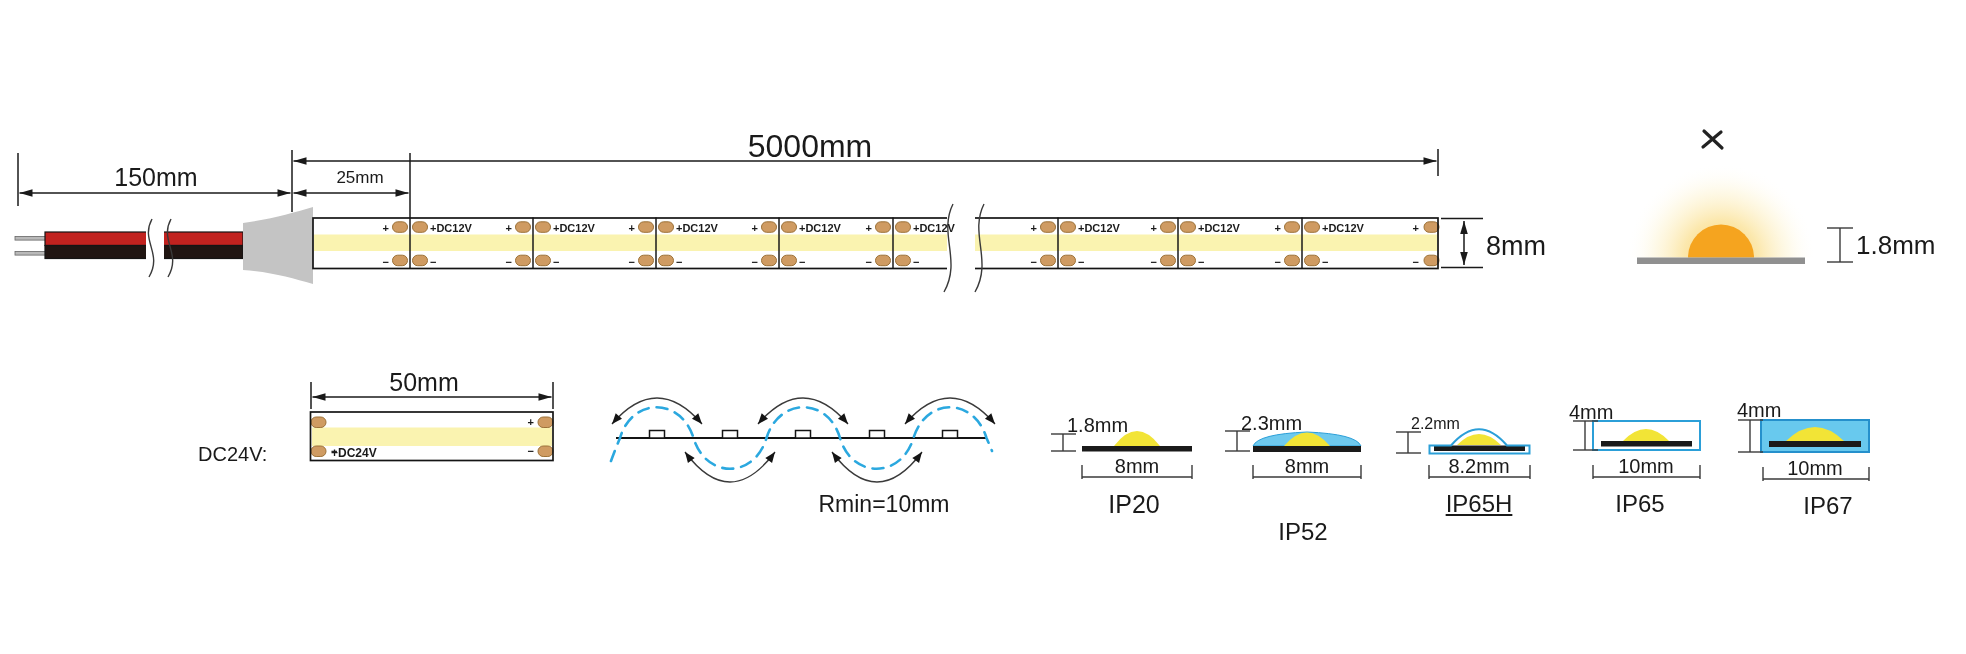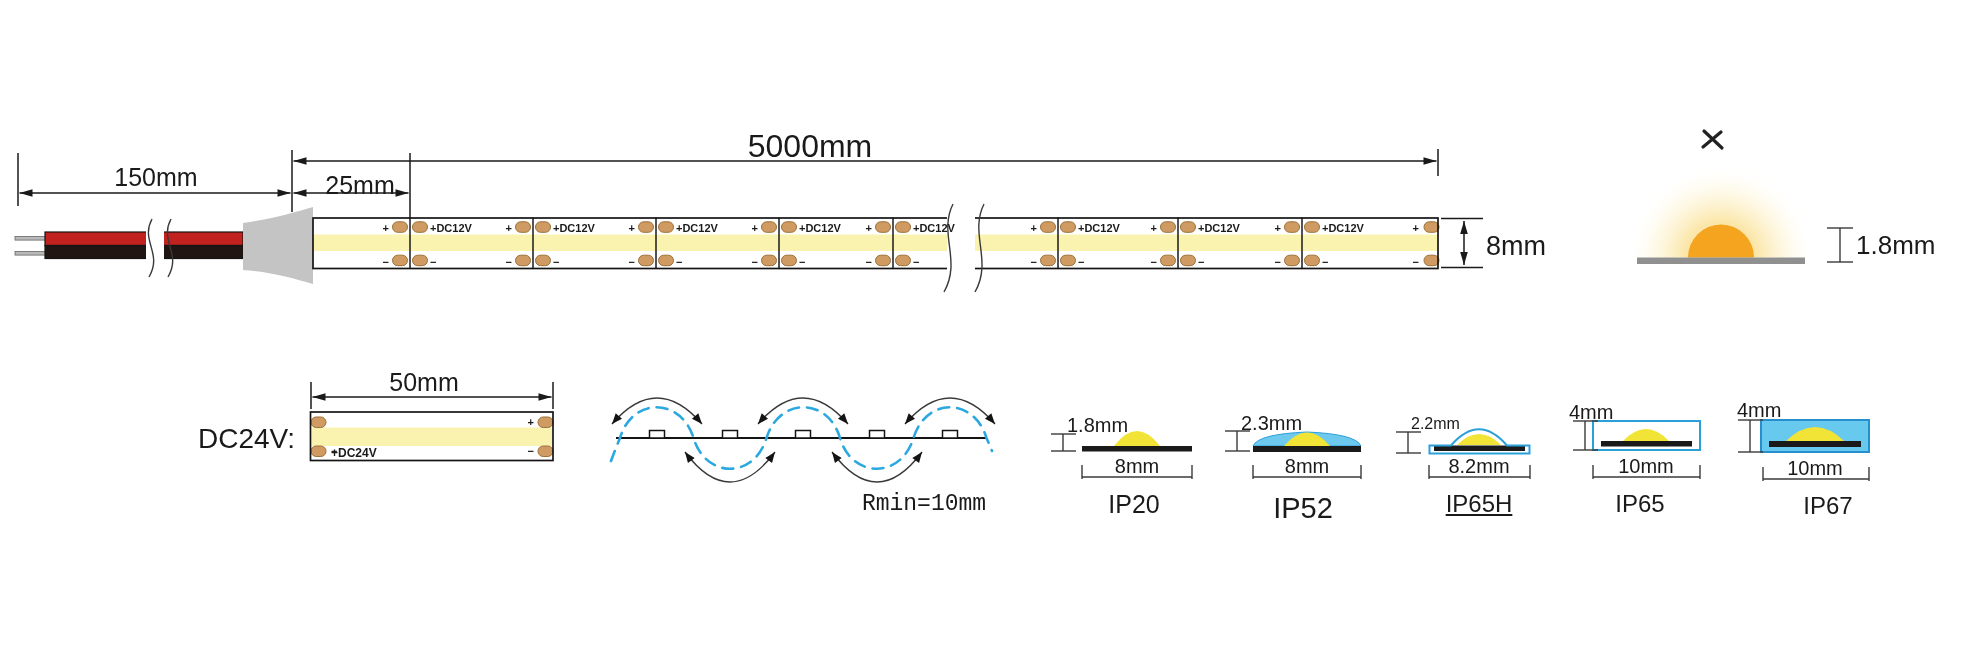--- a/index.html
+++ b/index.html
@@ -210,41 +210,41 @@
     <line x1="1750" y1="420" x2="1750" y2="452" class="thin"></line>
     <line x1="1738" y1="420" x2="1763" y2="420" class="thin"></line>
     <line x1="1738" y1="452" x2="1763" y2="452" class="thin"></line>
     <line x1="1763" y1="467" x2="1763" y2="481" class="thin"></line>
     <line x1="1869" y1="467" x2="1869" y2="481" class="thin"></line>
     <line x1="1763" y1="479" x2="1869" y2="479" class="thin"></line>
   </g>
 </svg>
 
 <div class="t" style="left:156px;top:177px;font-size:25px;">150mm</div>
-<div class="t" style="left:360px;top:177px;font-size:25px;margin-top:8px;">25mm</div>
+<div class="t" style="left:360px;top:177px;font-size:17px;">25mm</div>
 <div class="t" style="left:810px;top:146px;font-size:32px;">5000mm</div>
 <div class="t tl" style="left:1486px;top:246px;font-size:27px;">8mm</div>
 <div class="t tl" style="left:1856px;top:245px;font-size:26px;">1.8mm</div>
 
-<div class="t tl" style="left:198px;top:439px;font-size:28px;">DC24V:</div>
+<div class="t tl" style="left:198px;top:454px;font-size:20px;">DC24V:</div>
 <div class="t" style="left:424px;top:382px;font-size:25px;text-align:right;">50mm</div>
 <div class="t tl" style="left:331px;top:422px;font-size:12px;font-weight:600;margin-top:31px;">+DC24V</div>
 <div class="t tr" style="left:534px;top:422px;font-size:11px;font-weight:600;">+</div>
 <div class="t tl" style="left:331px;top:451px;font-size:11px;font-weight:600;">−</div>
 <div class="t tr" style="left:534px;top:451px;font-size:11px;font-weight:600;">−</div>
 
-<div class="t" style="left:924px;top:504px;font-size:23px;font-family:Liberation Mono, monospace;">Rmin=10mm</div>
+<div class="t" style="left:884px;top:504px;font-size:23px;">Rmin=10mm</div>
 
 <div class="t tl" style="left:1067px;top:425px;font-size:20px;">1.8mm</div>
 <div class="t" style="left:1137px;top:466px;font-size:20px;">8mm</div>
 <div class="t" style="left:1134px;top:504px;font-size:25px;">IP20</div>
 
 <div class="t tl" style="left:1241px;top:423px;font-size:20px;">2.3mm</div>
 <div class="t" style="left:1307px;top:466px;font-size:20px;">8mm</div>
-<div class="t" style="left:1303px;top:508px;font-size:29px;">IP52</div>
+<div class="t" style="left:1303px;top:532px;font-size:24px;">IP52</div>
 
 <div class="t tl" style="left:1411px;top:424px;font-size:16px;">2.2mm</div>
 <div class="t" style="left:1479px;top:466px;font-size:20px;">8.2mm</div>
 <div class="t" style="left:1479px;top:504px;font-size:24px;text-decoration:underline;">IP65H</div>
 
 <div class="t tl" style="left:1569px;top:412px;font-size:20px;">4mm</div>
 <div class="t" style="left:1646px;top:466px;font-size:20px;">10mm</div>
 <div class="t" style="left:1640px;top:504px;font-size:24px;">IP65</div>
 
 <div class="t tl" style="left:1737px;top:410px;font-size:20px;">4mm</div>

